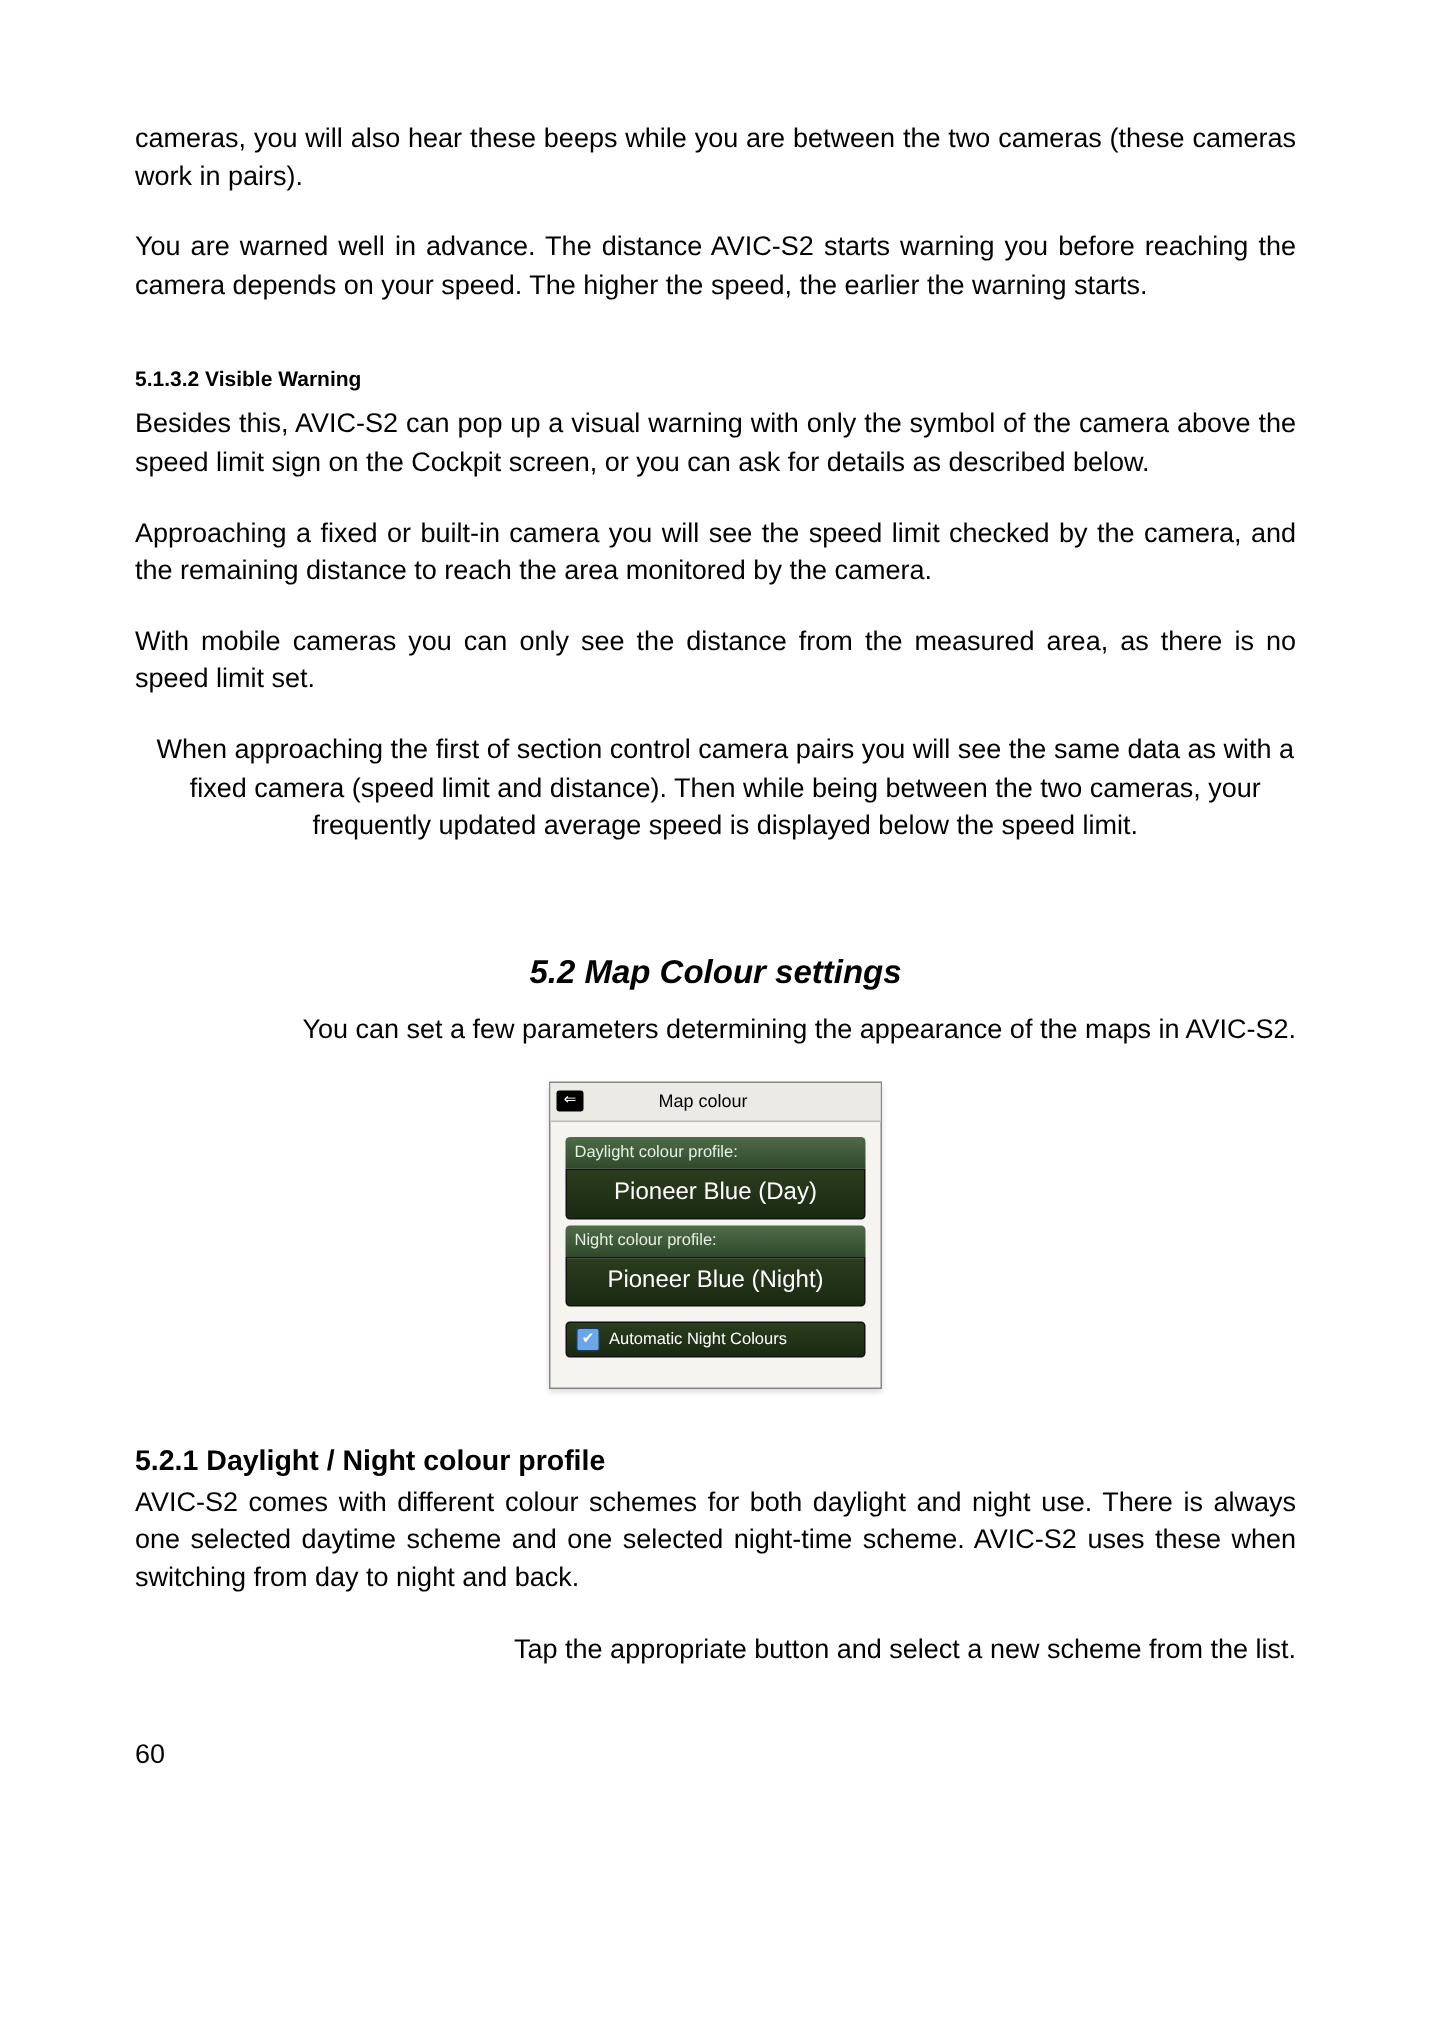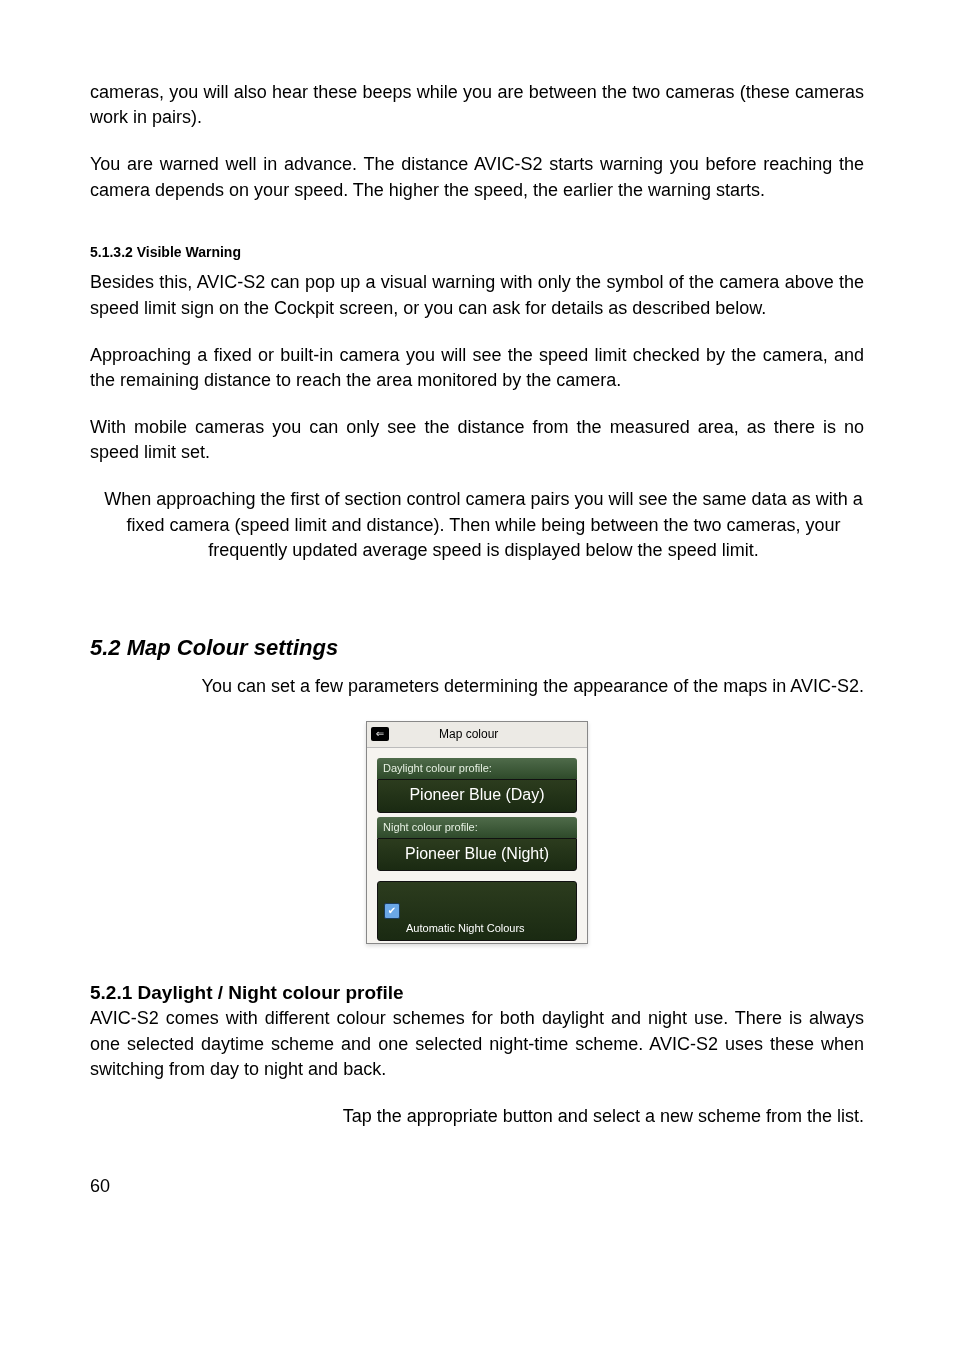--- a/index.html
+++ b/index.html
@@ -21,21 +21,21 @@
     font-size: 14px;
     font-weight: bold;
     margin: 40px 0 8px 0;
     text-align: left;
   }
   .h2 {
     font-size: 22px;
     font-style: italic;
     font-weight: bold;
     margin: 70px 0 10px 0;
-    text-align: left;
+    text-align: center;
   }
   .h3 {
     font-size: 19px;
     font-weight: bold;
     margin: 36px 0 0 0;
     text-align: left;
   }
   .figure-wrap {
     display: flex;
     justify-content: center;
@@ -61,21 +61,21 @@
     height: 14px;
     background: #000;
     color: #fff;
     font-size: 10px;
     line-height: 14px;
     text-align: center;
     margin-right: 50px;
     border-radius: 2px;
   }
   .ds-body {
-    padding: 6px 10px 2px 10px;
+    padding: 6px 10px 20px 10px;
   }
   .profile-label {
     background: linear-gradient(#4f6b4a, #2e4a2a);
     color: #e6f0e2;
     font-size: 11px;
     padding: 3px 6px;
     border-radius: 3px 3px 0 0;
     margin-top: 4px;
   }
   .profile-value {
@@ -105,21 +105,20 @@
     align-items: center;
     justify-content: center;
     color: #fff;
     font-size: 10px;
     margin-right: 6px;
     border-radius: 2px;
   }
   .auto-label {
     color: #fff;
     font-size: 11px;
-    margin-top: 36px;
   }
   .page-number {
     font-size: 18px;
     margin-top: 45px;
     text-align: left;
   }
 </style>
 </head>
 <body>
 

